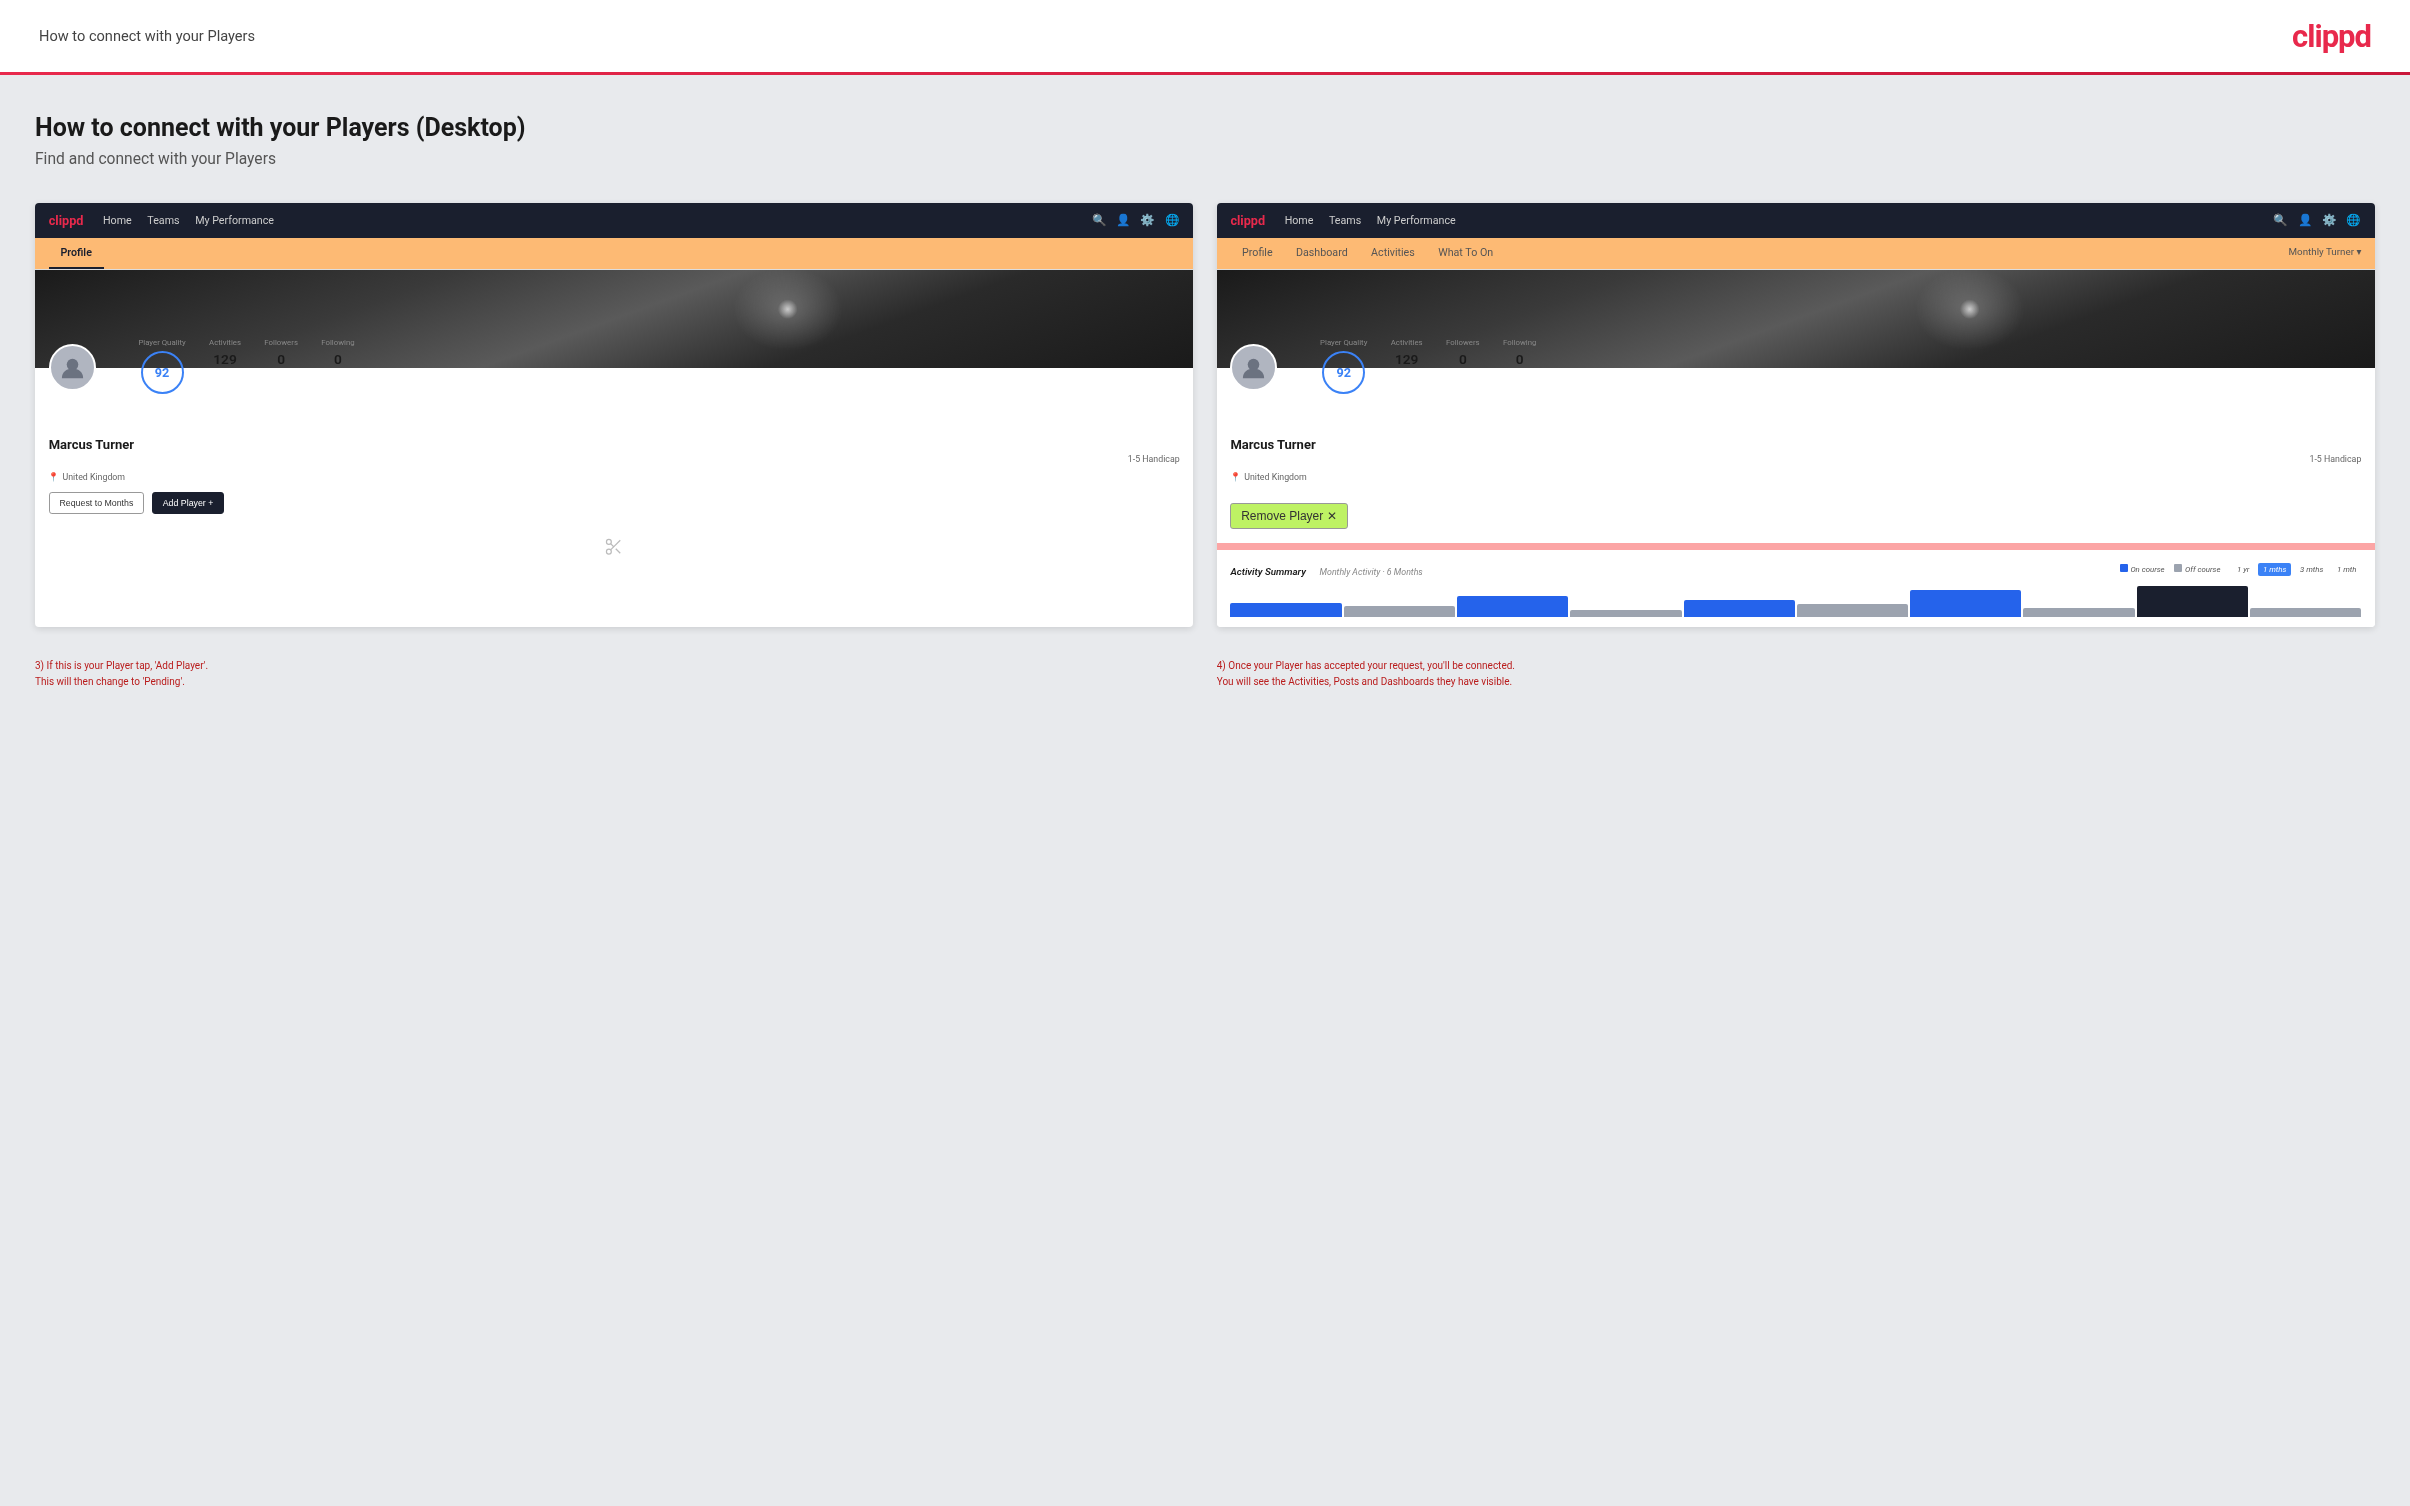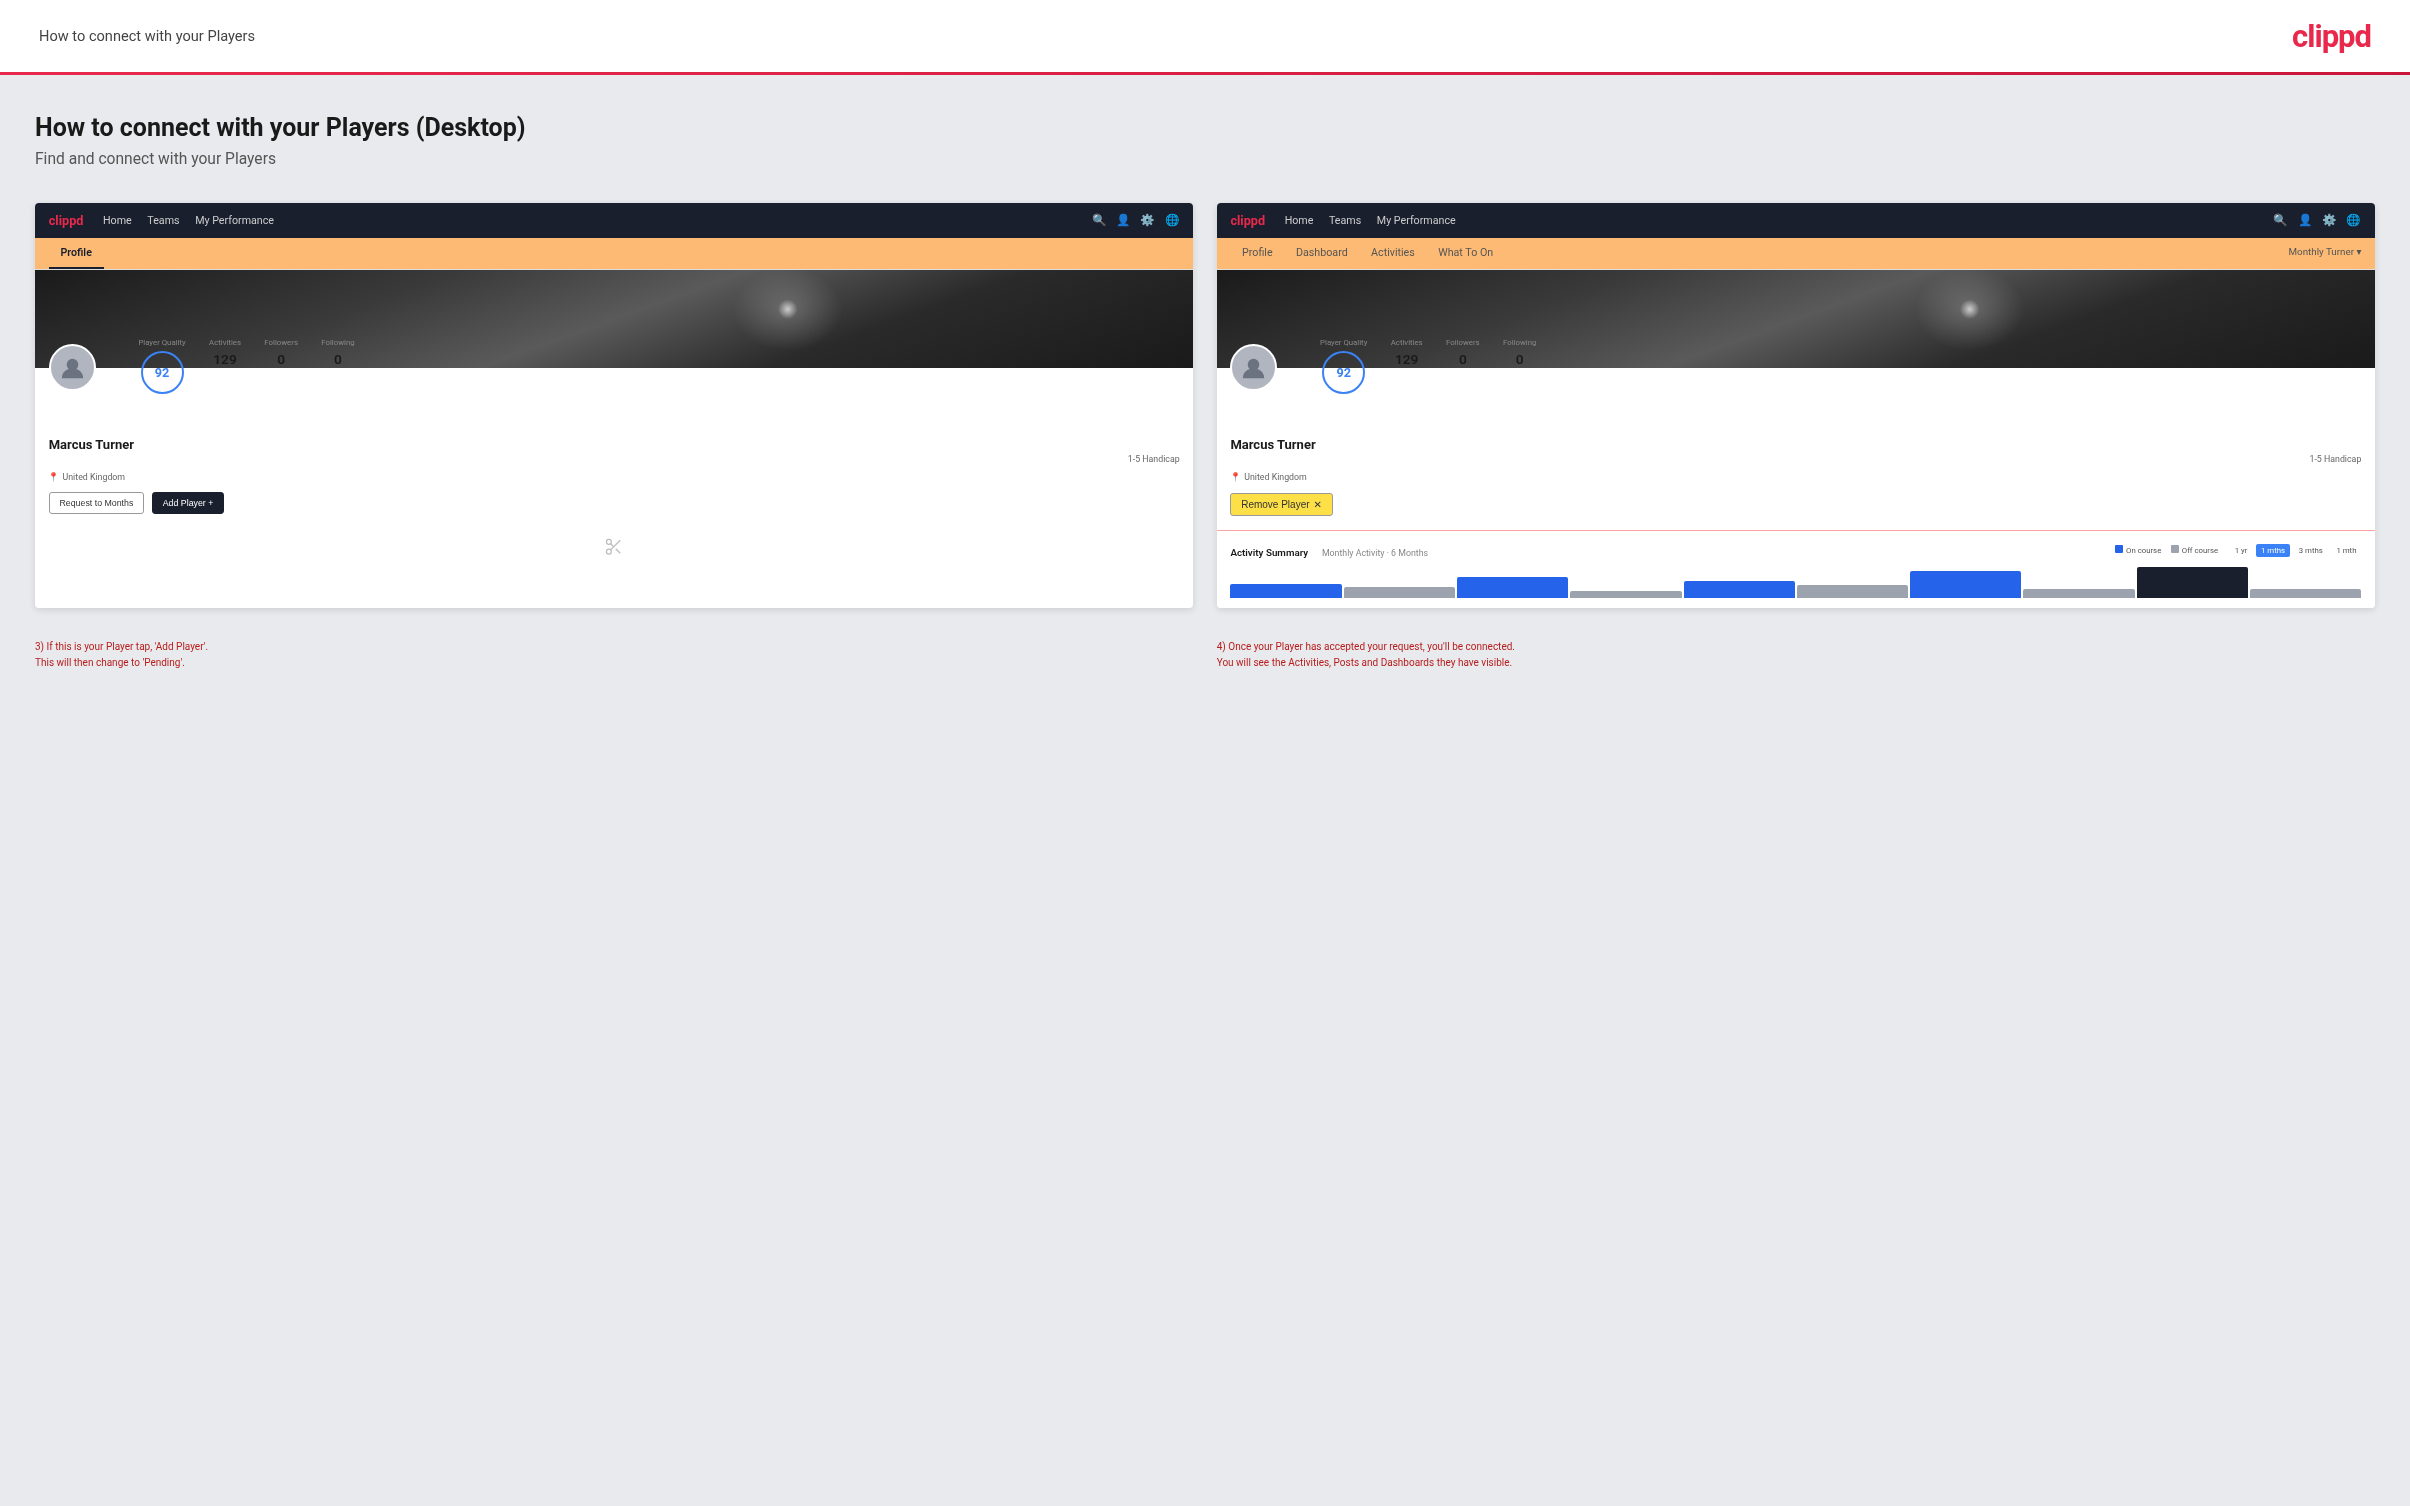--- a/index.html
+++ b/index.html
@@ -252,38 +252,39 @@
       font-size: 8.8px;
       padding: 4.9px 9.8px;
       background: #1a1f2e;
       border: 1px solid #1a1f2e;
       border-radius: 2.9px;
       color: #fff;
       cursor: pointer;
     }
 
     .mock-remove-btn {
-      font-size: 10px;
+      font-size: 12px;
       padding: 4.9px 9.8px;
-      background: #fde047;
+      background: #bef264;
       border: 1px solid #999;
       border-radius: 2.9px;
       color: #333;
       cursor: pointer;
       display: inline-flex;
       align-items: center;
       gap: 3.9px;
-      margin-top: 11px;
+      margin-top: 21px;
     }
 
     
     .mock-activity {
       background: #fff;
       padding: 9.8px 13.7px;
-      border-top: 1px solid #fca5a5;
+      border-top: 7px solid #fca5a5;
+      font-style: italic;
     }
     .mock-activity-header {
       display: flex;
       align-items: center;
       justify-content: space-between;
       margin-bottom: 7.8px;
     }
     .mock-activity-title {
       font-size: 9.8px;
       font-weight: 600;

